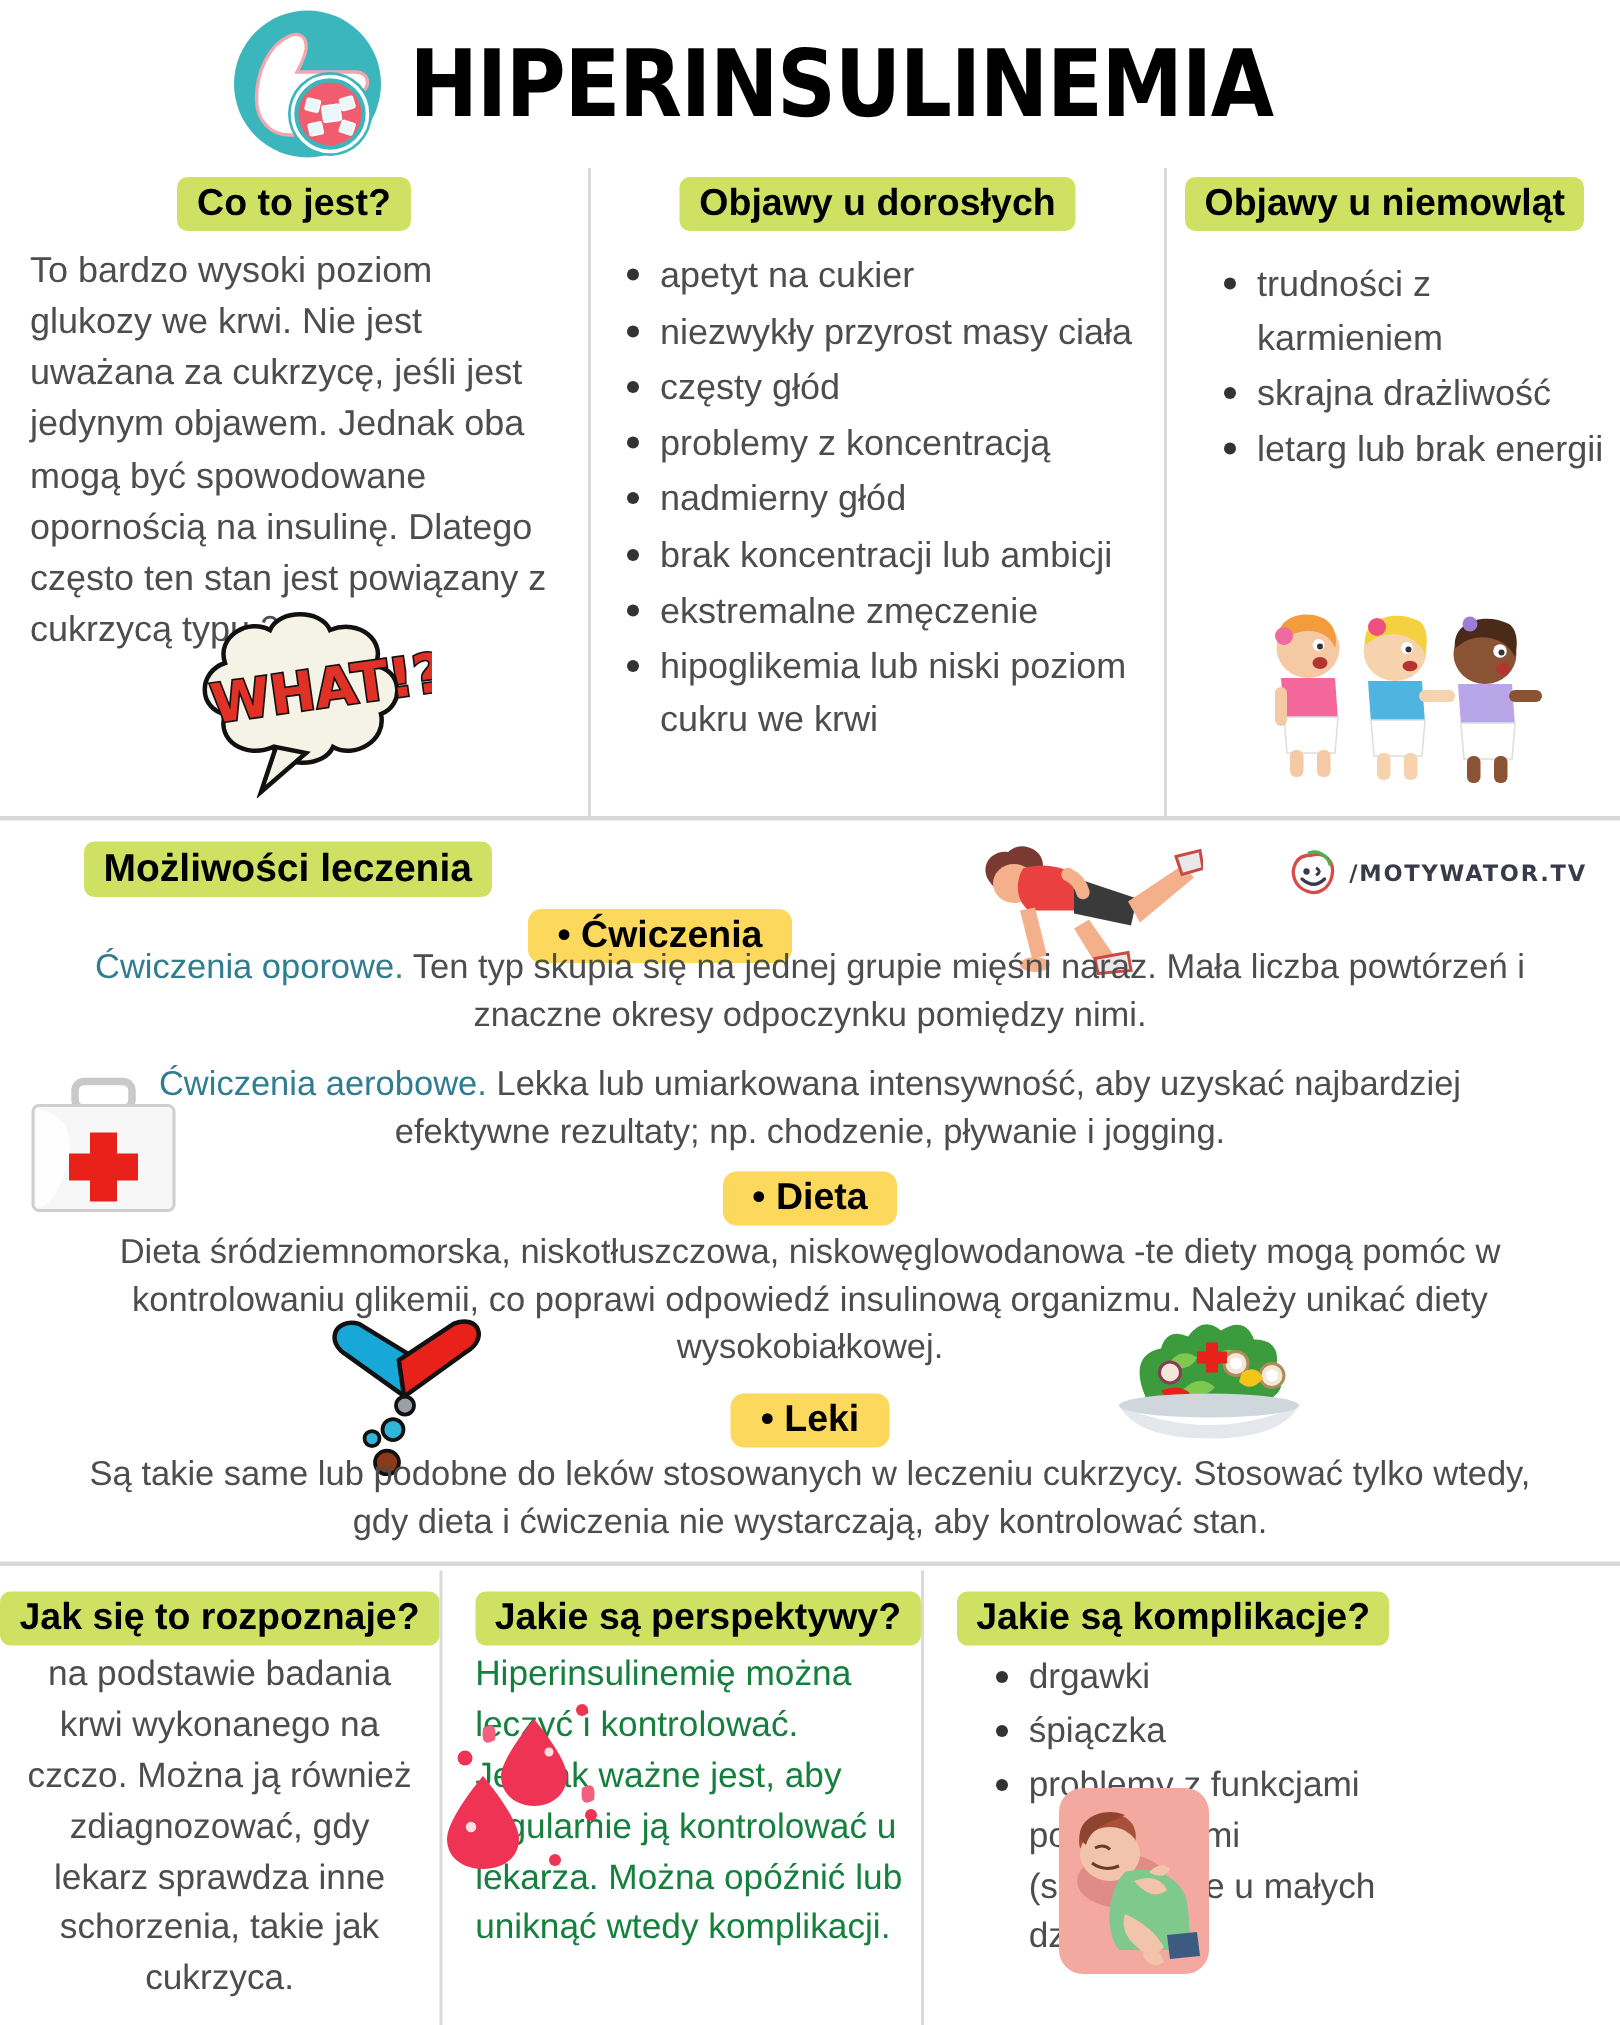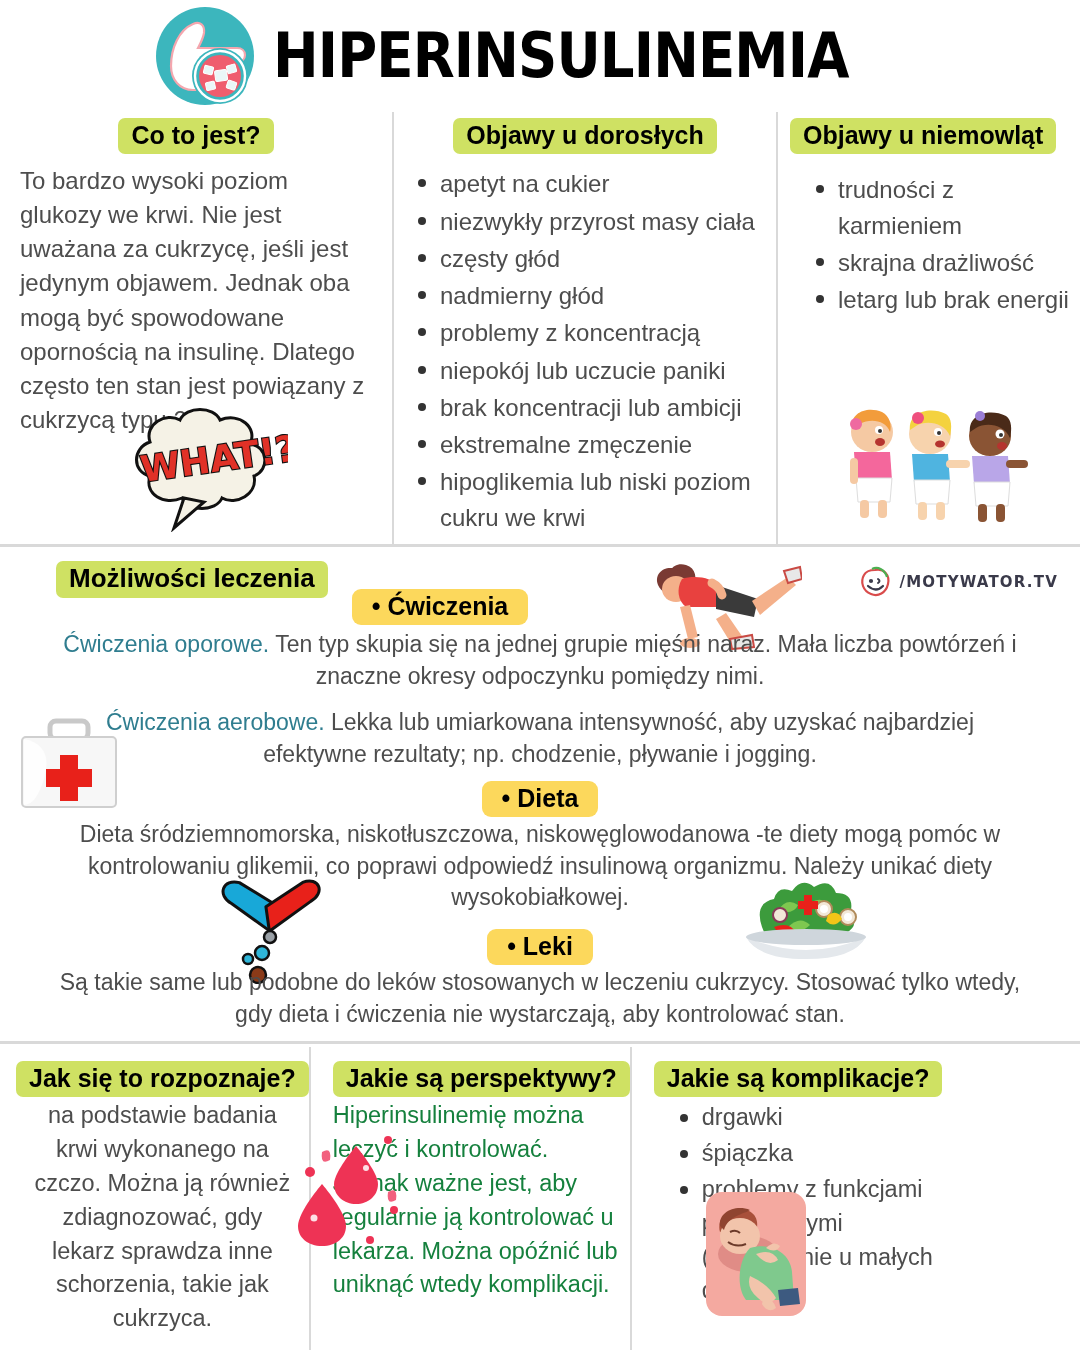--- a/index.html
+++ b/index.html
@@ -111,21 +111,21 @@
     font-family:"DejaVu Sans", sans-serif;
     font-weight:bold; font-size:15px;
     letter-spacing:1.2px; color:#3a3a4a;
   }
   .center-badge { text-align:center; }
   .mid p.body-txt { text-align:center; padding:0 58px; font-size:23px; line-height:1.38; }
   .tealword { color:#2f7d8f; }
 
   
   .bottom {
-    position:absolute; top:1047px; left:16px;
+    position:absolute; top:1047px; left:0;
     width:924px; height:303px;
     display:flex;
   }
   .bcol { position:relative; height:100%; padding-top:12px; }
   .bcol.b1 { width:356px; }
   .bcol.b2 { width:362px; border-left:2px solid #d9d9d9; border-right:2px solid #d9d9d9; }
   .bcol.b3 { width:360px; }
   .b1 .chip, .b2 .chip, .b3 .chip { font-size:25px; }
   .b1 .col-head, .b2 .col-head, .b3 .col-head { text-align:center; padding-top:2px;}
   .b1 p { text-align:center; font-size:23.5px; line-height:1.44; padding:2px 14px 0; color:#4d4d4d; }
@@ -185,23 +185,22 @@
     </div>
 
     <div class="col c2">
       <div class="col-head">
         <span class="chip">Objawy u dorosłych</span>
       </div>
       <ul class="bul">
         <li>apetyt na cukier</li>
         <li>niezwykły przyrost masy ciała</li>
         <li>częsty głód</li>
+        <li>problemy z koncentracją</li>
         <li>nadmierny głód</li>
-        <li>problemy z koncentracją</li>
-        <li>niepokój lub uczucie paniki</li>
         <li>brak koncentracji lub ambicji</li>
         <li>ekstremalne zmęczenie</li>
         <li>hipoglikemia lub niski poziom cukru we krwi</li>
       </ul>
     </div>
 
     <div class="col c3">
       <div class="col-head">
         <span class="chip">Objawy u niemowląt</span>
       </div>
@@ -286,21 +285,21 @@
         <path d="M140 46 L176 22 L184 30 L148 60 Z" fill="#f4b08a"></path>
         <path d="M172 16 L188 12 L190 24 L176 28 Z" fill="#e8e8e8" stroke="#c94a44" stroke-width="2"></path>
         <path d="M114 58 L132 84 L120 90 L104 64 Z" fill="#f4b08a"></path>
         <path d="M118 84 L140 80 L142 92 L120 94 Z" fill="#e8e8e8" stroke="#c94a44" stroke-width="2"></path>
         <path d="M78 50 L86 82 L76 84 L68 52 Z" fill="#f4b08a"></path>
         <ellipse cx="78" cy="88" rx="10" ry="5" fill="#f4b08a"></ellipse>
         <path d="M100 28 q8 4 10 12" stroke="#f4b08a" stroke-width="9" fill="none" stroke-linecap="round"></path>
       </svg>
     </div>
 
-    <div class="center-badge" style="position:absolute; top:42px; left:0; width:880px;">
+    <div class="center-badge" style="position:absolute; top:59px; left:0; width:880px;">
       <span class="chip-y">• Ćwiczenia</span>
     </div>
 
     <div class="art" style="left:14px; top:166px;">
       <svg width="110" height="100" viewBox="0 0 110 100">
         <rect x="36" y="8" width="38" height="18" rx="6" fill="none" stroke="#c9c9c9" stroke-width="5"></rect>
         <rect x="8" y="24" width="94" height="70" rx="4" fill="#f7f7f7" stroke="#cfcfcf" stroke-width="2"></rect>
         <path d="M10 26 q30 6 20 40 q-8 26 -20 26 Z" fill="#ffffff" opacity="0.85"></path>
         <path d="M46 42 h18 v14 h14 v18 h-14 v14 h-18 v-14 h-14 v-18 h14 Z" fill="#e8211a"></path>
       </svg>

